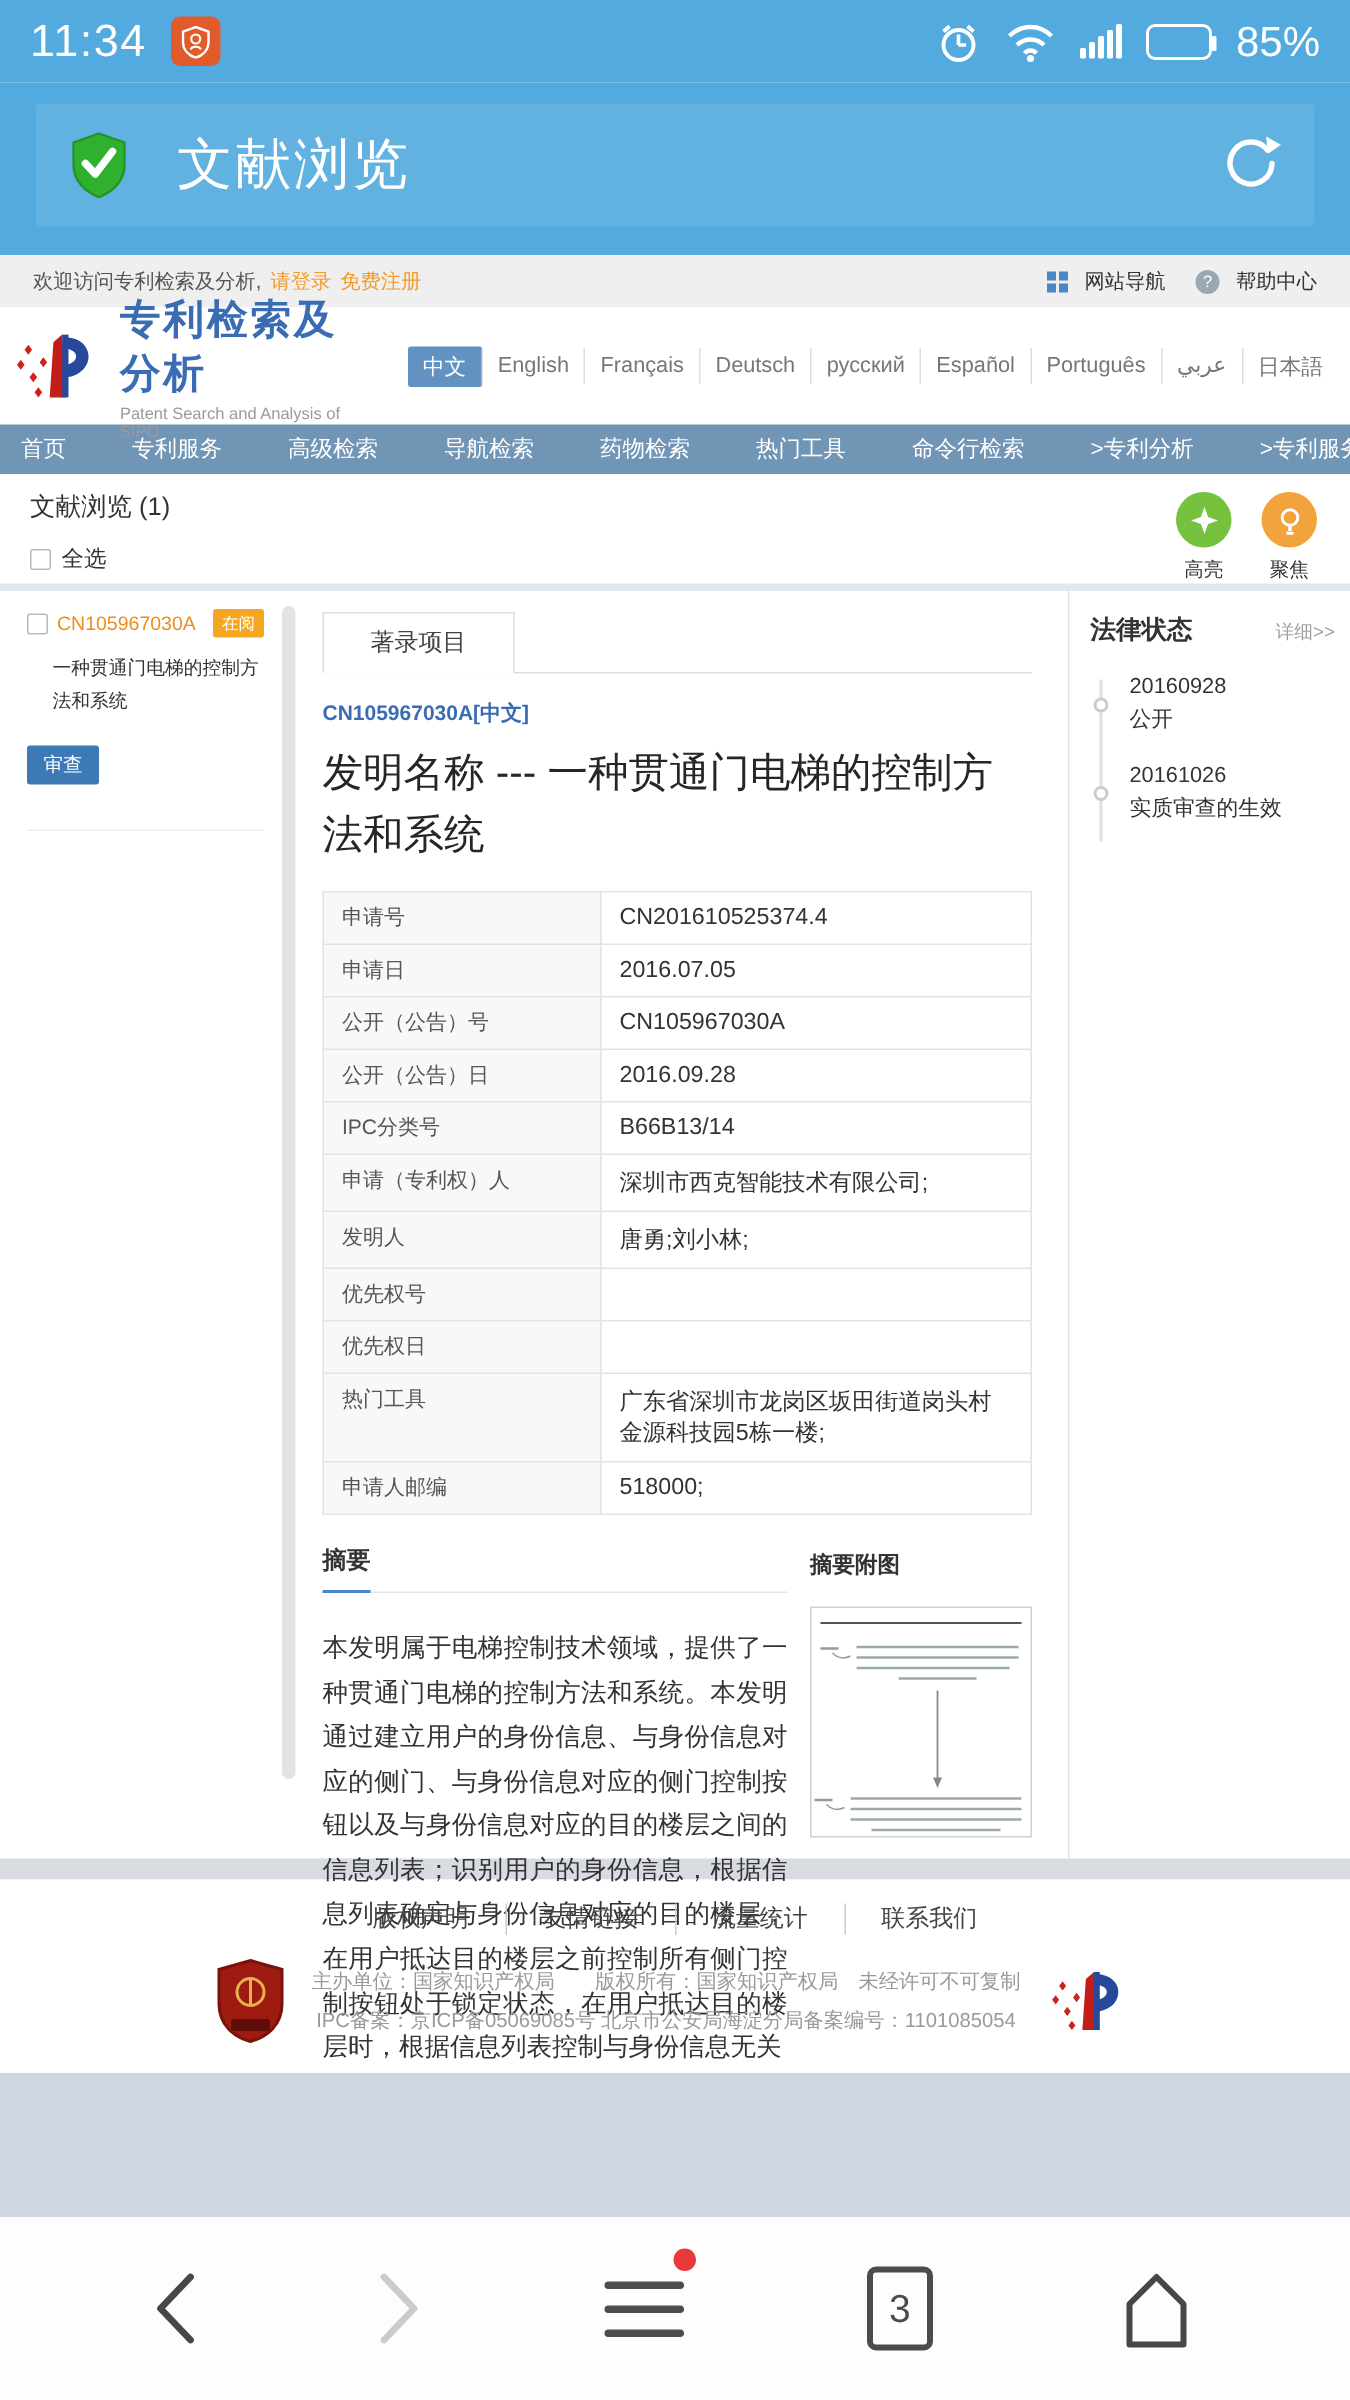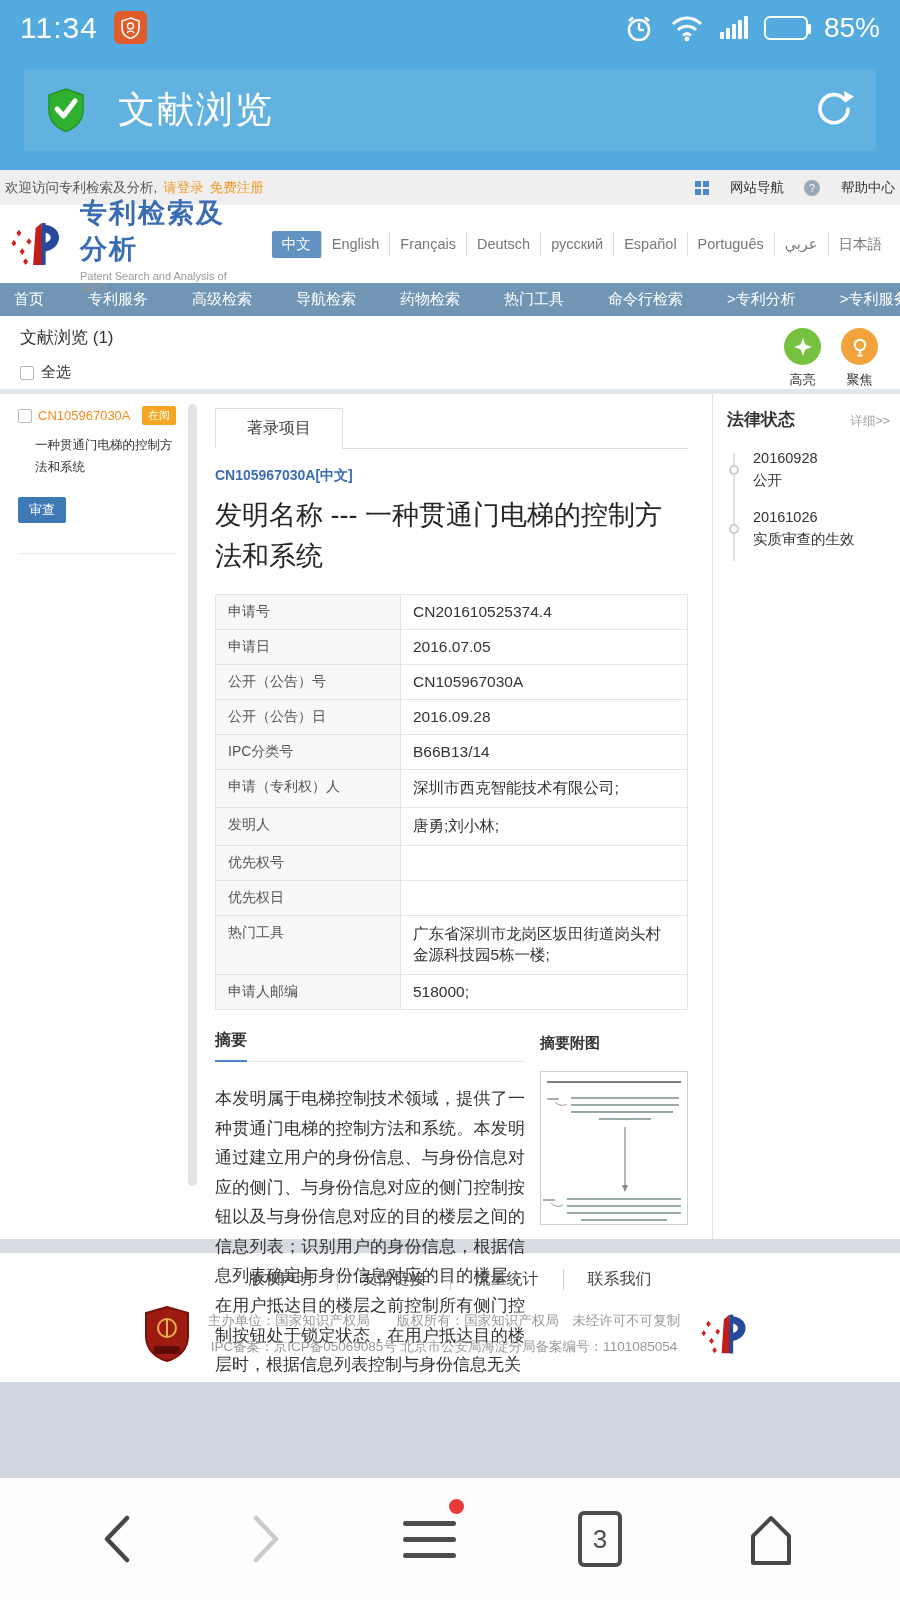--- a/index.html
+++ b/index.html
@@ -18,24 +18,24 @@
   .battery .fill { height:100%; width:78%; background:#fff; border-radius:2px; }
   .battery .nub { position:absolute; right:-5px; top:6px; width:3px; height:10px; background:#fff; border-radius:1px; }
 
   
   .browser-header { height:115px; background:#52aade; padding:14px 24px 0; }
   .address-bar { height:82px; background:#61b1e1; border-radius:3px; display:flex; align-items:center; padding:0 22px; }
   .address-title { color:#fff; font-size:37px; margin-left:32px; letter-spacing:2px; }
   .refresh { margin-left:auto; }
 
   
-  .site-topbar { height:35px; background:#efefef; display:flex; align-items:center; padding:0 5px; font-size:13.5px; color:#555; }
+  .site-topbar { height:35px; background:#efefef; display:flex; align-items:center; padding:0 22px; font-size:13.5px; color:#555; }
   .site-topbar .orange { color:#f39b2b; margin-left:6px; }
   .topbar-right { margin-left:auto; display:flex; align-items:center; gap:6px; color:#333; }
-  .topbar-right .grp { display:flex; align-items:center; gap:21px; margin-left:14px; }
+  .topbar-right .grp { display:flex; align-items:center; gap:11px; margin-left:14px; }
   .grid-ic { display:grid; grid-template-columns:6px 6px; grid-gap:2px; }
   .grid-ic i { width:6px; height:6px; background:#4a86c8; }
   .help-ic { width:16px; height:16px; border-radius:50%; background:#9aa7b5; color:#fff; font-size:11px; display:flex; align-items:center; justify-content:center; }
 
   
   .site-header { height:78px; background:#fff; display:flex; align-items:center; padding:0 8px; }
   .logo-wrap { display:flex; align-items:center; }
   .logo-text .cn { color:#3a6cb4; font-size:27px; font-weight:bold; letter-spacing:2px; }
   .logo-text .en { color:#9a9a9a; font-size:11px; margin-top:3px; }
   .lang-bar { margin-left:22px; display:flex; align-items:center; font-size:14.5px; color:#777; }

